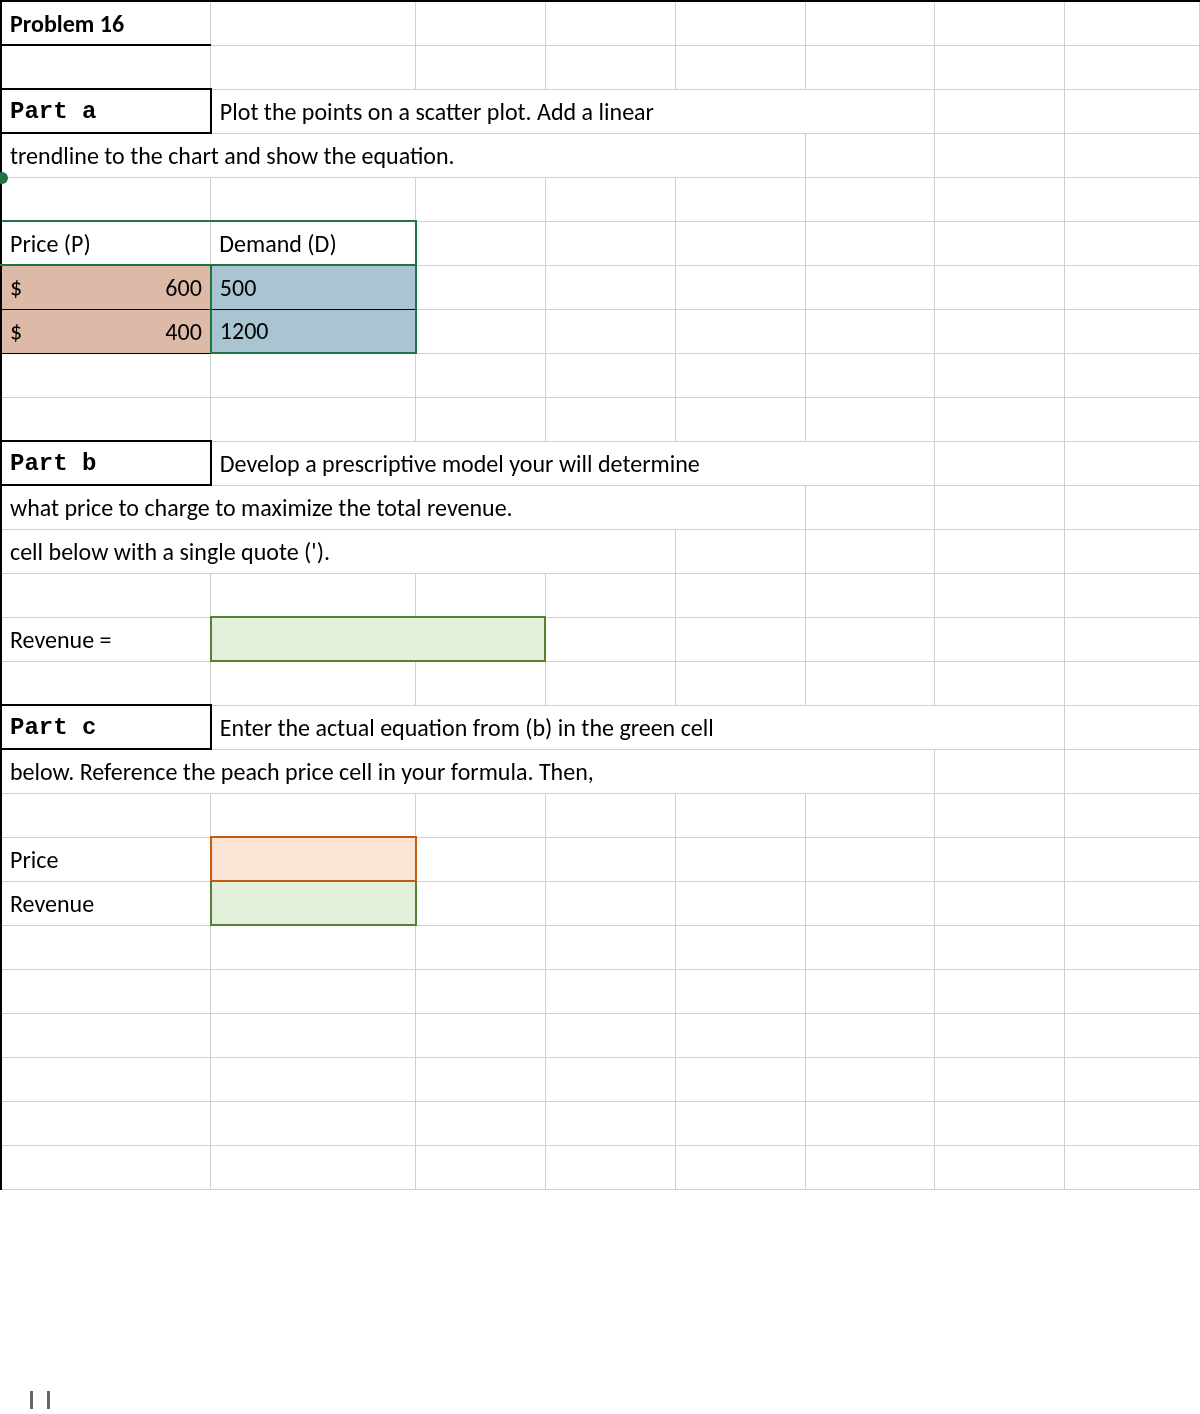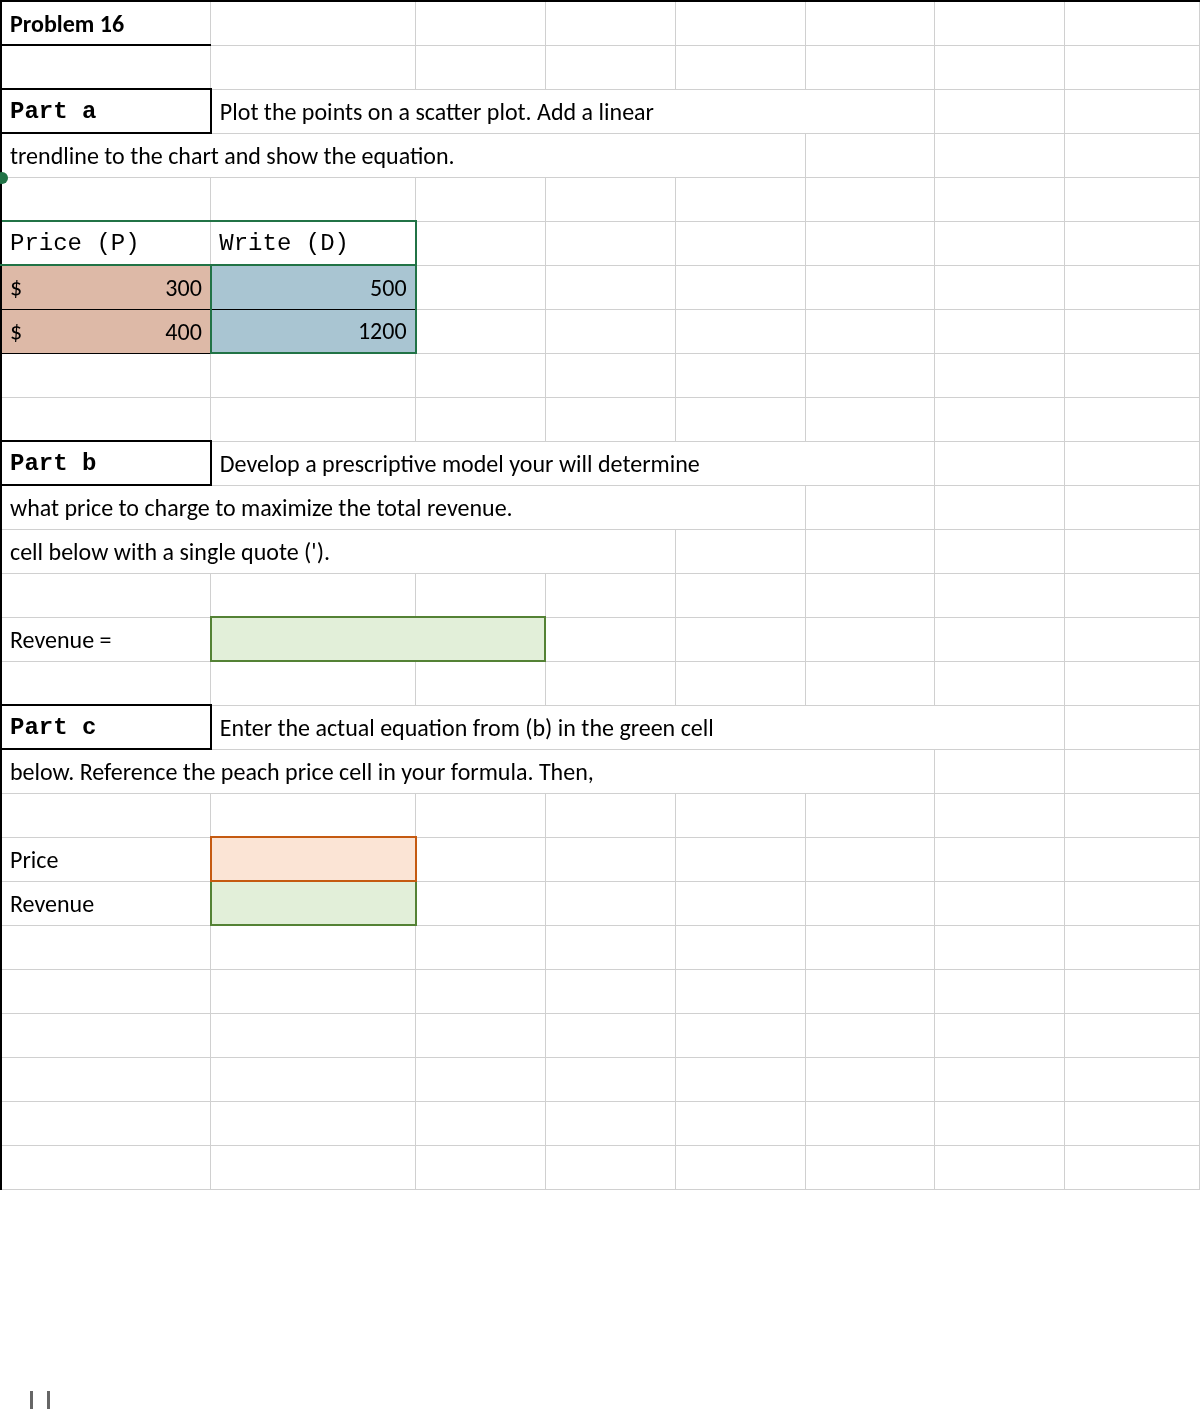--- a/index.html
+++ b/index.html
@@ -30,38 +30,38 @@
     .col-f { width: 130px; }
     .col-g { width: 130px; }
     .col-h { width: 135px; }
     .bold { font-weight: bold; }
     .box-thick { border: 2px solid #000 !important; font-family: Liberation Mono, monospace; }
     .bottom-thick { border-bottom: 2px solid #000 !important; margin-top: 28px; }
     .green-cell { background: #e2efd9; border: 2px solid #548235 !important; }
     .peach-cell { background: #fbe4d5; border: 2px solid #c55a11 !important; }
     .price-header { background: #ddb9a7; border: 1.5px solid #000 !important; }
     .demand-header { background: #a9c5d2; border: 1.5px solid #000 !important; }
-    .txt-center { text-align: right; }
+    .txt-center { text-align: left; }
     .dollar-cell {
       display: flex;
       justify-content: space-between;
       align-items: center;
       width: 100%;
     }
     .sel { position: relative; }
     .marquee-handle {
       position: absolute;
       width: 12px;
       height: 12px;
       border-radius: 50%;
       background: #217346;
       z-index: 5;
     }
     .h-tl { top: -6px; left: -6px; }
-    .sel-top { border-top: 2px solid #217346 !important; font-family: Liberation Mono, monospace; }
+    .sel-top { border-top: 2px solid #217346 !important; }
     .sel-bottom { border-bottom: 2px solid #217346 !important; }
     .sel-left { border-left: 2px solid #217346 !important; }
     .sel-right { border-right: 2px solid #217346 !important; }
     .row1 td { border-top: 2px solid #000 !important; }
     .edge-left { border-left: 2px solid #000 !important; }
     .sheet-tab {
       position: absolute;
       bottom: 5px;
       left: 30px;
       width: 20px;
@@ -124,33 +124,33 @@
         <td></td>
         <td></td>
         <td></td>
         <td></td>
         <td></td>
         <td></td>
         <td></td>
   </tr>
   <tr>
     <td class="edge-left sel sel-top sel-left sel-bottom">Price (P)</td>
-    <td class="sel sel-top sel-bottom sel-right">Write (D)</td>
+    <td class="sel sel-top sel-bottom sel-right">Demand (D)</td>
     <td></td>
         <td></td>
         <td></td>
         <td></td>
         <td></td>
         <td></td>
   </tr>
   <tr>
     <td class="price-header edge-left">
       <div class="dollar-cell">
         <span>$</span>
-        <span>300</span>
+        <span>600</span>
       </div>
     </td>
     <td class="demand-header txt-center sel sel-left sel-right">500</td>
     <td></td>
         <td></td>
         <td></td>
         <td></td>
         <td></td>
         <td></td>
   </tr>

